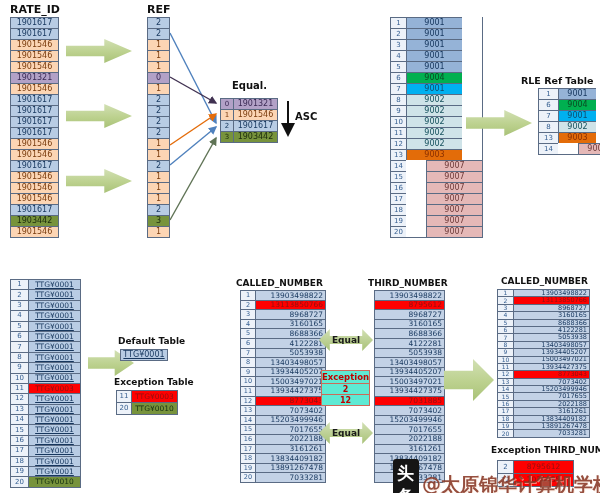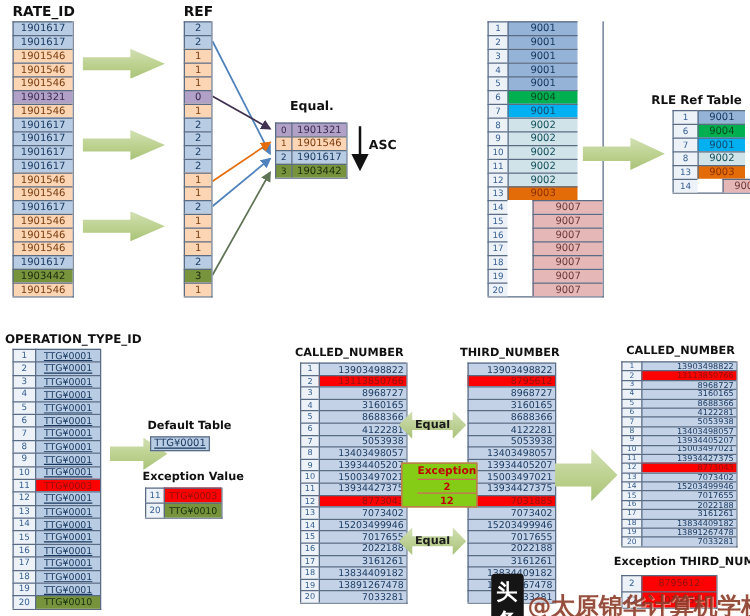--- a/index.html
+++ b/index.html
@@ -33,21 +33,21 @@
   
   .rarrow{position:absolute;z-index:2;
     clip-path:polygon(0% 28%,58% 28%,58% 0%,100% 50%,58% 100%,58% 72%,0% 72%);
     background:linear-gradient(180deg,#d2e0b4 0%,#bcd18e 55%,#a9c278 100%);}
   .dblarrow{position:absolute;z-index:2;
     clip-path:polygon(0 50%,20% 0,20% 32%,80% 32%,80% 0,100% 50%,80% 100%,80% 68%,20% 68%,20% 100%);
     background:linear-gradient(180deg,#d2e0b4,#a9c278);text-decoration:underline;}
   .dblarrow span{position:absolute;inset:0;display:flex;align-items:center;justify-content:center;
     font-size:9px;font-weight:bold;color:#1a1a1a;}
   
-  .excbox{position:absolute;z-index:2;background:#84cc16;border:1px solid #cc6a5a;padding-left:12px;}
+  .excbox{position:absolute;z-index:2;background:#5eead4;border:1px solid #cc6a5a;}
   .excbox .erow{border-top:1px solid #cc6a5a;height:10px;display:flex;align-items:center;
     justify-content:center;font-size:8px;font-weight:bold;color:#c00000;}
   .excbox .ehead{height:12px;display:flex;align-items:center;justify-content:center;
     font-size:8.5px;font-weight:bold;color:#c00000;}
   
   .onecell{position:absolute;z-index:2;box-sizing:border-box;border:1px solid #5a6b84;
     display:flex;align-items:center;justify-content:center;font-size:8px;color:#17375e;}
   
   .wm{position:absolute;z-index:10;display:flex;align-items:center;}
   .wm .badge{background:#151515;color:#fff;font-weight:bold;font-size:17px;
@@ -347,21 +347,20 @@
       <div class="trow">
         <div class="tcell idx">13</div>
         <div class="tcell val c-dorange">9003</div>
       </div>
       <div class="trow">
         <div class="tcell idx">14</div>
         <div class="tcell val c-rose">9007</div>
       </div>
     </div>
 
-  <div class="title" style="left:4px;top:266px;font-size:9.5px;">OPERATION_TYPE_ID</div>
   <div class="dtable" style="left:10px;top:279px;--rh:10.4px;--iw:18px;--vw:52px;--fs:7.5px;">
       <div class="trow">
         <div class="tcell idx">1</div>
         <div class="tcell val c-tblue">TTG¥0001</div>
       </div>
       <div class="trow">
         <div class="tcell idx">2</div>
         <div class="tcell val c-tblue">TTG¥0001</div>
       </div>
       <div class="trow">
@@ -436,21 +435,21 @@
         <div class="tcell idx">20</div>
         <div class="tcell val c-tgreen">TTG¥0010</div>
       </div>
     </div>
 
   <div class="rarrow" style="left:88px;top:350px;width:46px;height:26px;"></div>
 
   <div class="title" style="left:118px;top:336px;font-size:9px;">Default Table</div>
   <div class="onecell c-tblue tcell" style="left:120px;top:349px;width:48px;height:12px;border:1px solid #5a6b84;">TTG¥0001</div>
 
-  <div class="title" style="left:114px;top:377px;font-size:9px;">Exception Value</div>
+  <div class="title" style="left:114px;top:377px;font-size:9px;">Exception Table</div>
   <div class="dtable" style="left:116px;top:390px;--rh:12px;--iw:15px;--vw:46px;--fs:7.5px;">
       <div class="trow">
         <div class="tcell idx">11</div>
         <div class="tcell val c-red">TTG¥0003</div>
       </div>
       <div class="trow">
         <div class="tcell idx">20</div>
         <div class="tcell val c-tgreen">TTG¥0010</div>
       </div>
     </div>

